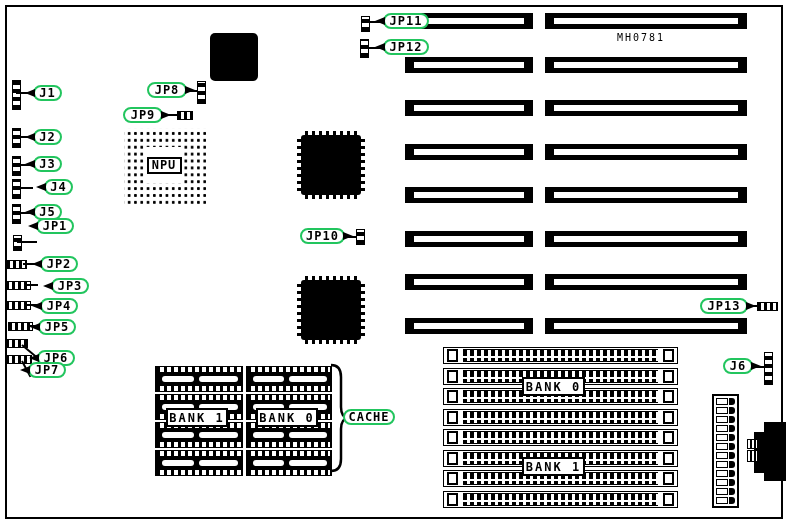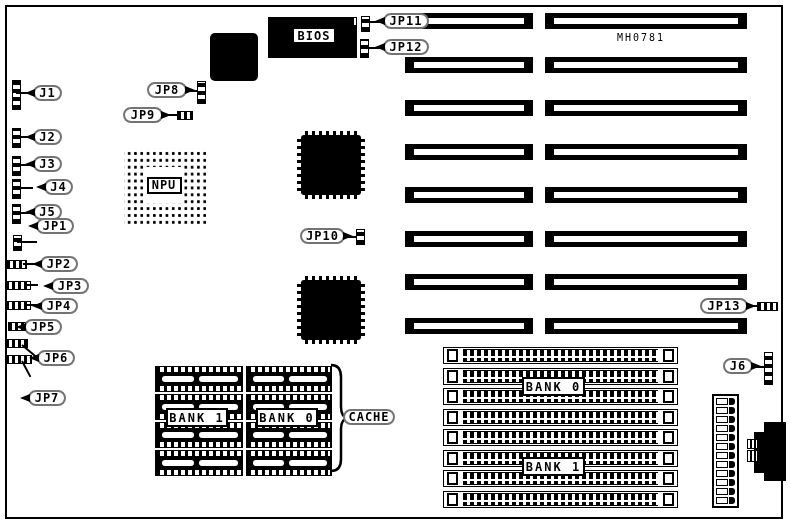--- a/index.html
+++ b/index.html
@@ -1,21 +1,21 @@
 <!DOCTYPE html>
 <html><head>
 <meta charset="utf-8">
 <style>
   html,body{margin:0;padding:0;background:#fff}
   #board{position:relative;width:791px;height:527px;background:#fff;overflow:hidden;
          font-family:"DejaVu Sans Mono",monospace}
   .outline{position:absolute;left:5px;top:5px;width:778px;height:514px;border:2px solid #000;box-sizing:border-box}
 
   
-  .callout{position:absolute;background:#fff;border:2px solid #737373;border-radius:8px;
+  .callout{position:absolute;background:#fff;border:2px solid #22c55e;border-radius:8px;
            display:flex;align-items:center;justify-content:center;
            font:bold 12px "DejaVu Sans Mono",monospace;letter-spacing:1px;z-index:20;
            box-sizing:border-box;height:16px}
   .tl::before{content:"";position:absolute;left:-10px;top:50%;transform:translateY(-50%);
            border-top:4px solid transparent;border-bottom:4px solid transparent;border-right:10px solid #000}
   .tr::after{content:"";position:absolute;right:-10px;top:50%;transform:translateY(-50%);
            border-top:4px solid transparent;border-bottom:4px solid transparent;border-left:10px solid #000}
   .connline{position:absolute;height:2px;background:#000;z-index:15;transform-origin:left center}
 
   
@@ -28,21 +28,21 @@
 
   
   .qfp{position:absolute;width:68px;height:68px}
   .qfp .body{position:absolute;inset:4px;background:#000;border-radius:3px}
   .qfp .tick-t{position:absolute;top:0;left:8px;right:8px;height:5px;background:repeating-linear-gradient(90deg,#000 0 3px,transparent 3px 7px)}
   .qfp .tick-b{position:absolute;bottom:0;left:8px;right:8px;height:5px;background:repeating-linear-gradient(90deg,#000 0 3px,transparent 3px 7px)}
   .qfp .tick-l{position:absolute;left:0;top:8px;bottom:8px;width:5px;background:repeating-linear-gradient(0deg,#000 0 3px,transparent 3px 7px)}
   .qfp .tick-r{position:absolute;right:0;top:8px;bottom:8px;width:5px;background:repeating-linear-gradient(0deg,#000 0 3px,transparent 3px 7px)}
 
   
-  .npu{position:absolute;left:124px;top:148px;width:82px;height:76px;
+  .npu{position:absolute;left:124px;top:128px;width:82px;height:76px;
        background-image:radial-gradient(circle,#000 1.3px,transparent 1.5px);
        background-size:6.3px 6.9px;background-position:2px 2px}
   .npu-center{position:absolute;left:20px;top:19px;width:40px;height:36px;background:#fff;
        display:flex;align-items:center;justify-content:center}
 
   
   .slotcol{position:absolute;display:flex;flex-direction:column;gap:27.5px;z-index:4}
   .slot{height:16px;background:#000;position:relative}
   .slot::after{content:"";position:absolute;left:9px;right:9px;top:5px;bottom:5px;background:#fff}
   .partnum{position:absolute;font:10px "DejaVu Sans Mono",monospace;letter-spacing:2px;z-index:5}
@@ -105,24 +105,20 @@
   <div class="slot"></div>
       <div class="slot"></div>
       <div class="slot"></div>
       <div class="slot"></div>
       <div class="slot"></div>
       <div class="slot"></div>
       <div class="slot"></div>
     </div>
   <div class="partnum" style="left:617px;top:32px">MH0781</div>
 
-  <div class="chip" style="left:268px;top:17px;width:89px;height:41px">
-    <div class="bios-notch"></div>
-    <div class="chiplabel" style="position:absolute;left:24px;top:10px;width:44px;height:17px">BIOS</div>
-  </div>
 
 
   <div class="chip" style="left:210px;top:33px;width:48px;height:48px;border-radius:5px"></div>
 
   <div class="npu">
     <div class="npu-center">
       <div class="chiplabel" style="width:35px;height:17px">NPU</div>
     </div>
   </div>
 
@@ -165,23 +161,23 @@
 
   <div class="callout tl" style="left:33px;top:85px;width:29px">J1</div>
   <div class="callout tl" style="left:33px;top:129px;width:29px">J2</div>
   <div class="callout tl" style="left:33px;top:156px;width:29px">J3</div>
   <div class="callout tl" style="left:44px;top:179px;width:29px">J4</div>
   <div class="callout tl" style="left:33px;top:204px;width:29px">J5</div>
   <div class="callout tl" style="left:36px;top:218px;width:38px">JP1</div>
   <div class="callout tl" style="left:40px;top:256px;width:38px">JP2</div>
   <div class="callout tl" style="left:51px;top:278px;width:38px">JP3</div>
   <div class="callout tl" style="left:40px;top:298px;width:38px">JP4</div>
-  <div class="callout tl" style="left:24px;top:319px;width:38px">JP5</div>
+  <div class="callout tl" style="left:38px;top:319px;width:38px">JP5</div>
   <div class="callout tl" style="left:37px;top:350px;width:38px">JP6</div>
-  <div class="callout tl" style="left:28px;top:390px;width:38px">JP7</div>
+  <div class="callout tl" style="left:28px;top:362px;width:38px">JP7</div>
   <div class="callout tr" style="left:147px;top:82px;width:40px">JP8</div>
   <div class="callout tr" style="left:123px;top:107px;width:40px">JP9</div>
   <div class="callout tr" style="left:300px;top:228px;width:45px">JP10</div>
   <div class="callout tl" style="left:383px;top:13px;width:46px">JP11</div>
   <div class="callout tl" style="left:383px;top:39px;width:46px">JP12</div>
   <div class="callout tr" style="left:700px;top:298px;width:48px">JP13</div>
   <div class="callout tr" style="left:723px;top:358px;width:30px">J6</div>
 
   <div class="connline" style="left:16px;top:92px;width:18px"></div>
   <div class="connline" style="left:16px;top:136px;width:18px"></div>

